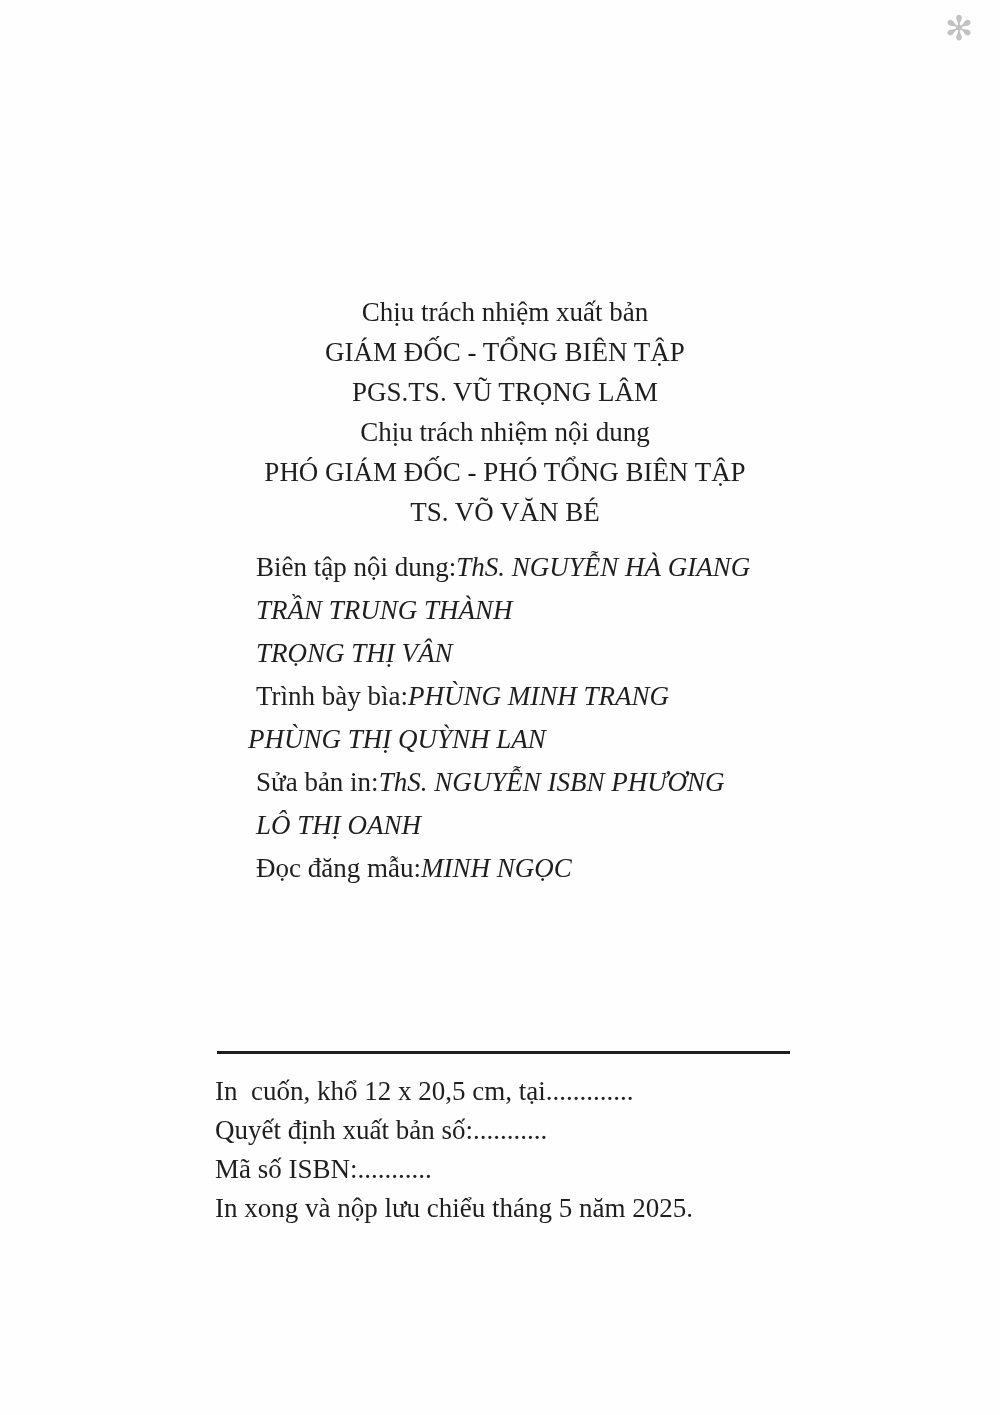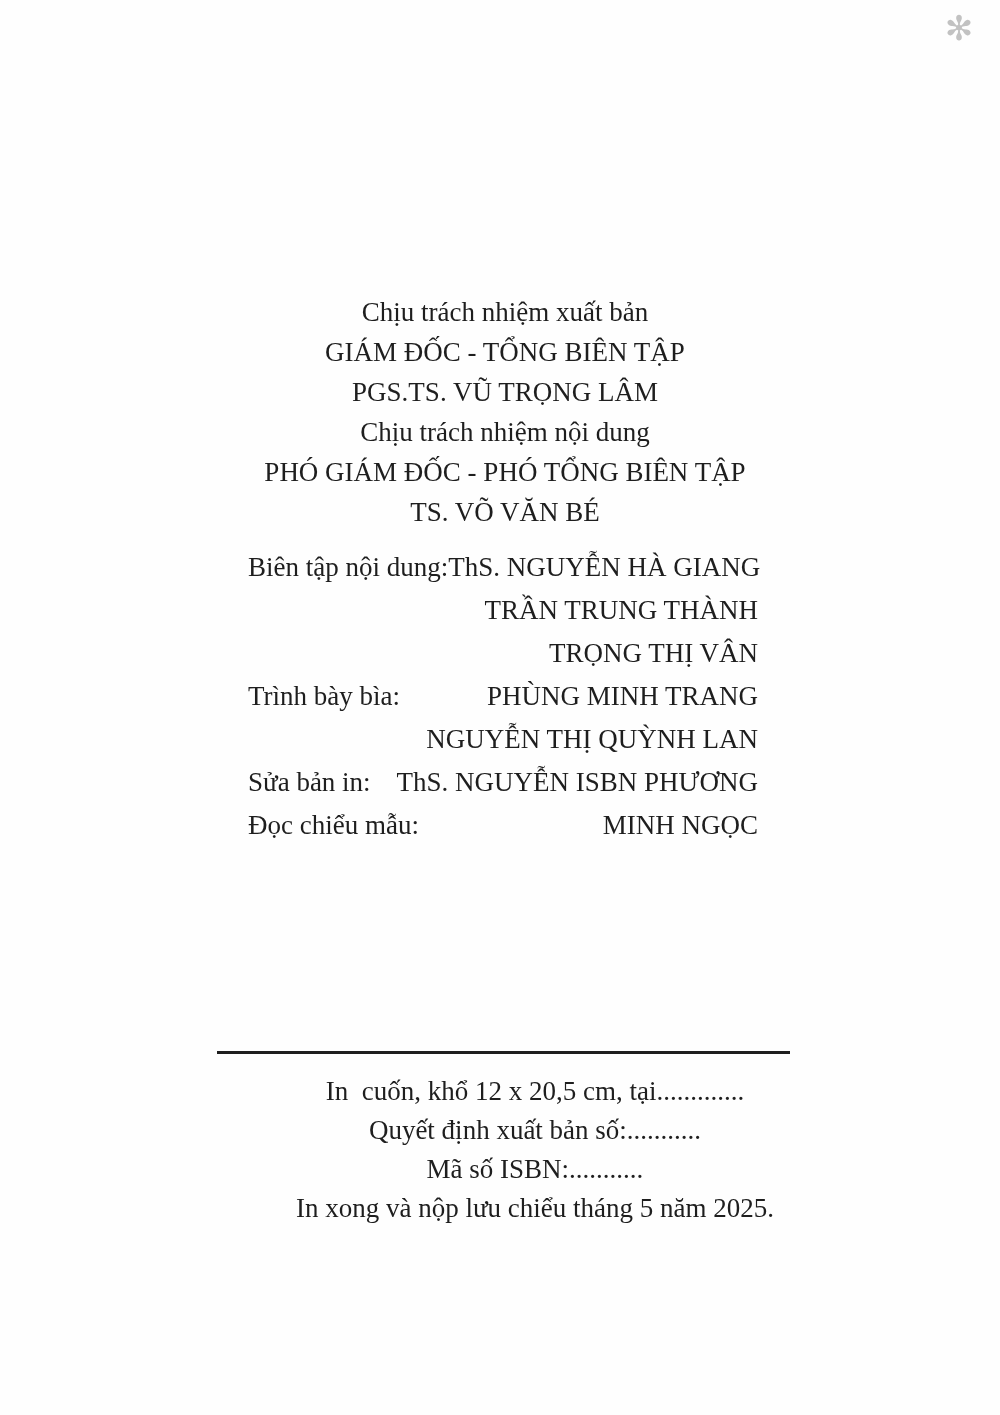--- a/index.html
+++ b/index.html
@@ -50,45 +50,45 @@
   .credit-row {
     display: flex;
     justify-content: space-between;
     align-items: baseline;
     line-height: 43px;
     height: 43px;
   }
   .credit-label {
     text-align: center;
     white-space: nowrap;
+    margin-left: 8px;
   }
   .credit-name {
-    text-align: right;
     white-space: nowrap;
     flex: 1;
+    font-style: italic;
   }
   .rule {
     position: absolute;
     top: 1051px;
     left: 217px;
     width: 573px;
     height: 3px;
     background: #1e1e1e;
   }
   .printing {
     position: absolute;
     top: 1072px;
     left: 215px;
     width: 640px;
     font-size: 27px;
     line-height: 39px;
   }
   .printing-line {
     white-space: pre-wrap;
-    text-align: center;
   }
 </style>
 </head>
 <body>
 
 <div class="page">
 
   <div class="flower">✻</div>
 
   <div class="resp-block">
@@ -111,28 +111,32 @@
     </div>
     <div class="credit-row">
       <span class="credit-label"></span>
       <span class="credit-name">TRỌNG THỊ VÂN</span>
     </div>
     <div class="credit-row">
       <span class="credit-label">Trình bày bìa:</span>
       <span class="credit-name">PHÙNG MINH TRANG</span>
     </div>
     <div class="credit-row">
-      <span class="credit-name">NGUYỄN THỊ QUỲNH LAN</span>
+      <span class="credit-name">PHÙNG THỊ QUỲNH LAN</span>
     </div>
     <div class="credit-row">
       <span class="credit-label">Sửa bản in:</span>
       <span class="credit-name">ThS. NGUYỄN ISBN PHƯƠNG</span>
     </div>
     <div class="credit-row">
-      <span class="credit-label">Đọc chiểu mẫu:</span>
+      <span class="credit-label"></span>
+      <span class="credit-name">LÔ THỊ OANH</span>
+    </div>
+    <div class="credit-row">
+      <span class="credit-label">Đọc đăng mẫu:</span>
       <span class="credit-name">MINH NGỌC</span>
     </div>
   </div>
 
   <div class="rule"></div>
 
   <div class="printing">
     <div class="printing-line">In  cuốn, khổ 12 x 20,5 cm, tại.............</div>
     <div class="printing-line">Quyết định xuất bản số:...........</div>
     <div class="printing-line">Mã số ISBN:...........</div>

